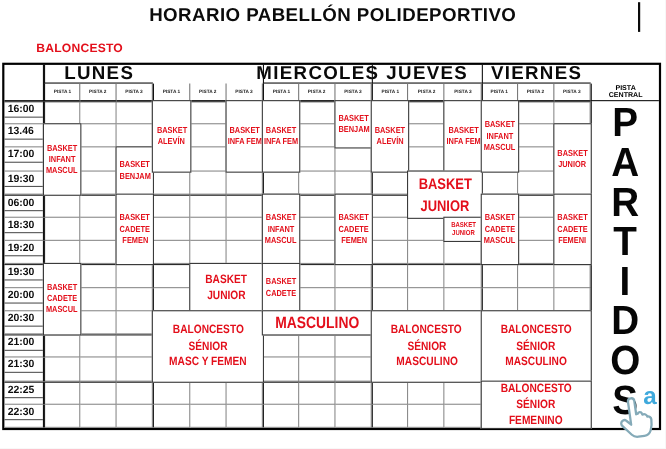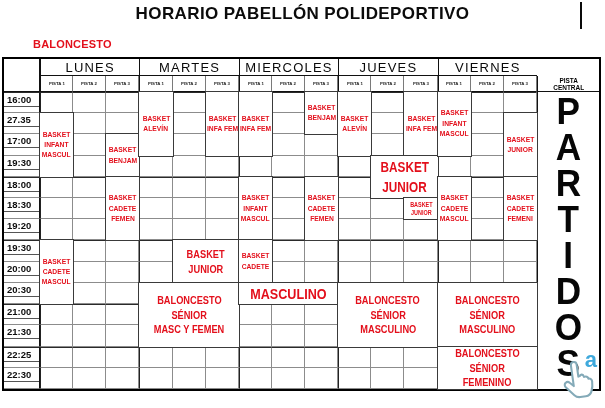--- a/index.html
+++ b/index.html
@@ -33,21 +33,21 @@
   .sched {
     position: absolute; left: 2px; top: 57px; width: 599px; height: 334px;
     border: 2px solid #000; background: #fff;
     display: grid;
     grid-template-columns: 36px repeat(15, 1fr) 62px;
     grid-template-rows: 17px 16px repeat(14, 1fr);
   }
   .corner { grid-row: 1 / 3; grid-column: 1 / 2; border-right: 1.5px solid #111; border-bottom: 1.5px solid #111; }
   .day-h {
     grid-row: 1 / 2; display: flex; align-items: center; justify-content: center;
-    font-size: 13px; font-weight: 400; letter-spacing: 1.2px; color: #090909;
+    font-size: 17px; font-weight: 700; letter-spacing: 1.2px; color: #090909;
     border-left: 1.5px solid #111; border-bottom: 1px solid #111;
   }
   .pista-h {
     grid-row: 2 / 3; display: flex; align-items: center; justify-content: center;
     border-right: 1px solid #7a7a7a; border-bottom: 1.5px solid #111;
     overflow: hidden; color: #222;
   }
   .pista-h > span { font-size: 7px; font-weight: 700; transform: scale(0.62); white-space: nowrap; }
   .pista-h.day-start { border-left: 1.5px solid #111; }
   .pista-central {
@@ -94,21 +94,20 @@
 
 <div class="canvas">
   <div class="page-title">HORARIO PABELLÓN POLIDEPORTIVO</div>
   <div class="label-left">BALONCESTO</div>
   <div class="scan-line"></div>
 
   <div class="sched">
     <div class="corner"></div>
 
   <div class="day-h" style="grid-column: 2 / span 3;">LUNES</div>
-      <div class="day-h" style="grid-column: 5 / span 3;">MARTES</div>
       <div class="day-h" style="grid-column: 8 / span 3;">MIERCOLES</div>
       <div class="day-h" style="grid-column: 11 / span 3;">JUEVES</div>
       <div class="day-h" style="grid-column: 14 / span 3;">VIERNES</div>
       <div class="pista-h day-start" style="grid-column: 2 / span 1;">
         <span>PISTA 1</span>
       </div>
       <div class="pista-h" style="grid-column: 3 / span 1;">
         <span>PISTA 2</span>
       </div>
       <div class="pista-h" style="grid-column: 4 / span 1;">
@@ -147,24 +146,24 @@
       <div class="pista-h" style="grid-column: 15 / span 1;">
         <span>PISTA 2</span>
       </div>
       <div class="pista-h" style="grid-column: 16 / span 1;">
         <span>PISTA 3</span>
       </div>
       <div class="pista-central">
         <span>PISTA<br>CENTRAL</span>
       </div>
       <div class="tcell thick-top" style="grid-row: 3 / span 1;">16:00</div>
-      <div class="tcell" style="grid-row: 4 / span 1;">27.35</div>
+      <div class="tcell" style="grid-row: 4 / span 1;">13.46</div>
       <div class="tcell" style="grid-row: 5 / span 1;">17:00</div>
       <div class="tcell" style="grid-row: 6 / span 1;">19:30</div>
-      <div class="tcell thick-top" style="grid-row: 7 / span 1;">18:00</div>
+      <div class="tcell thick-top" style="grid-row: 7 / span 1;">06:00</div>
       <div class="tcell" style="grid-row: 8 / span 1;">18:30</div>
       <div class="tcell" style="grid-row: 9 / span 1;">19:20</div>
       <div class="tcell thick-top" style="grid-row: 10 / span 1;">19:30</div>
       <div class="tcell" style="grid-row: 11 / span 1;">20:00</div>
       <div class="tcell" style="grid-row: 12 / span 1;">20:30</div>
       <div class="tcell thick-top" style="grid-row: 13 / span 1;">21:00</div>
       <div class="tcell" style="grid-row: 14 / span 1;">21:30</div>
       <div class="tcell thick-top" style="grid-row: 15 / span 1;">22:25</div>
       <div class="tcell" style="grid-row: 16 / span 1;">22:30</div>
       <div class="bcell day-start thick-top" style="grid-area: 3 / 2 / span 1 / span 1;"></div>

